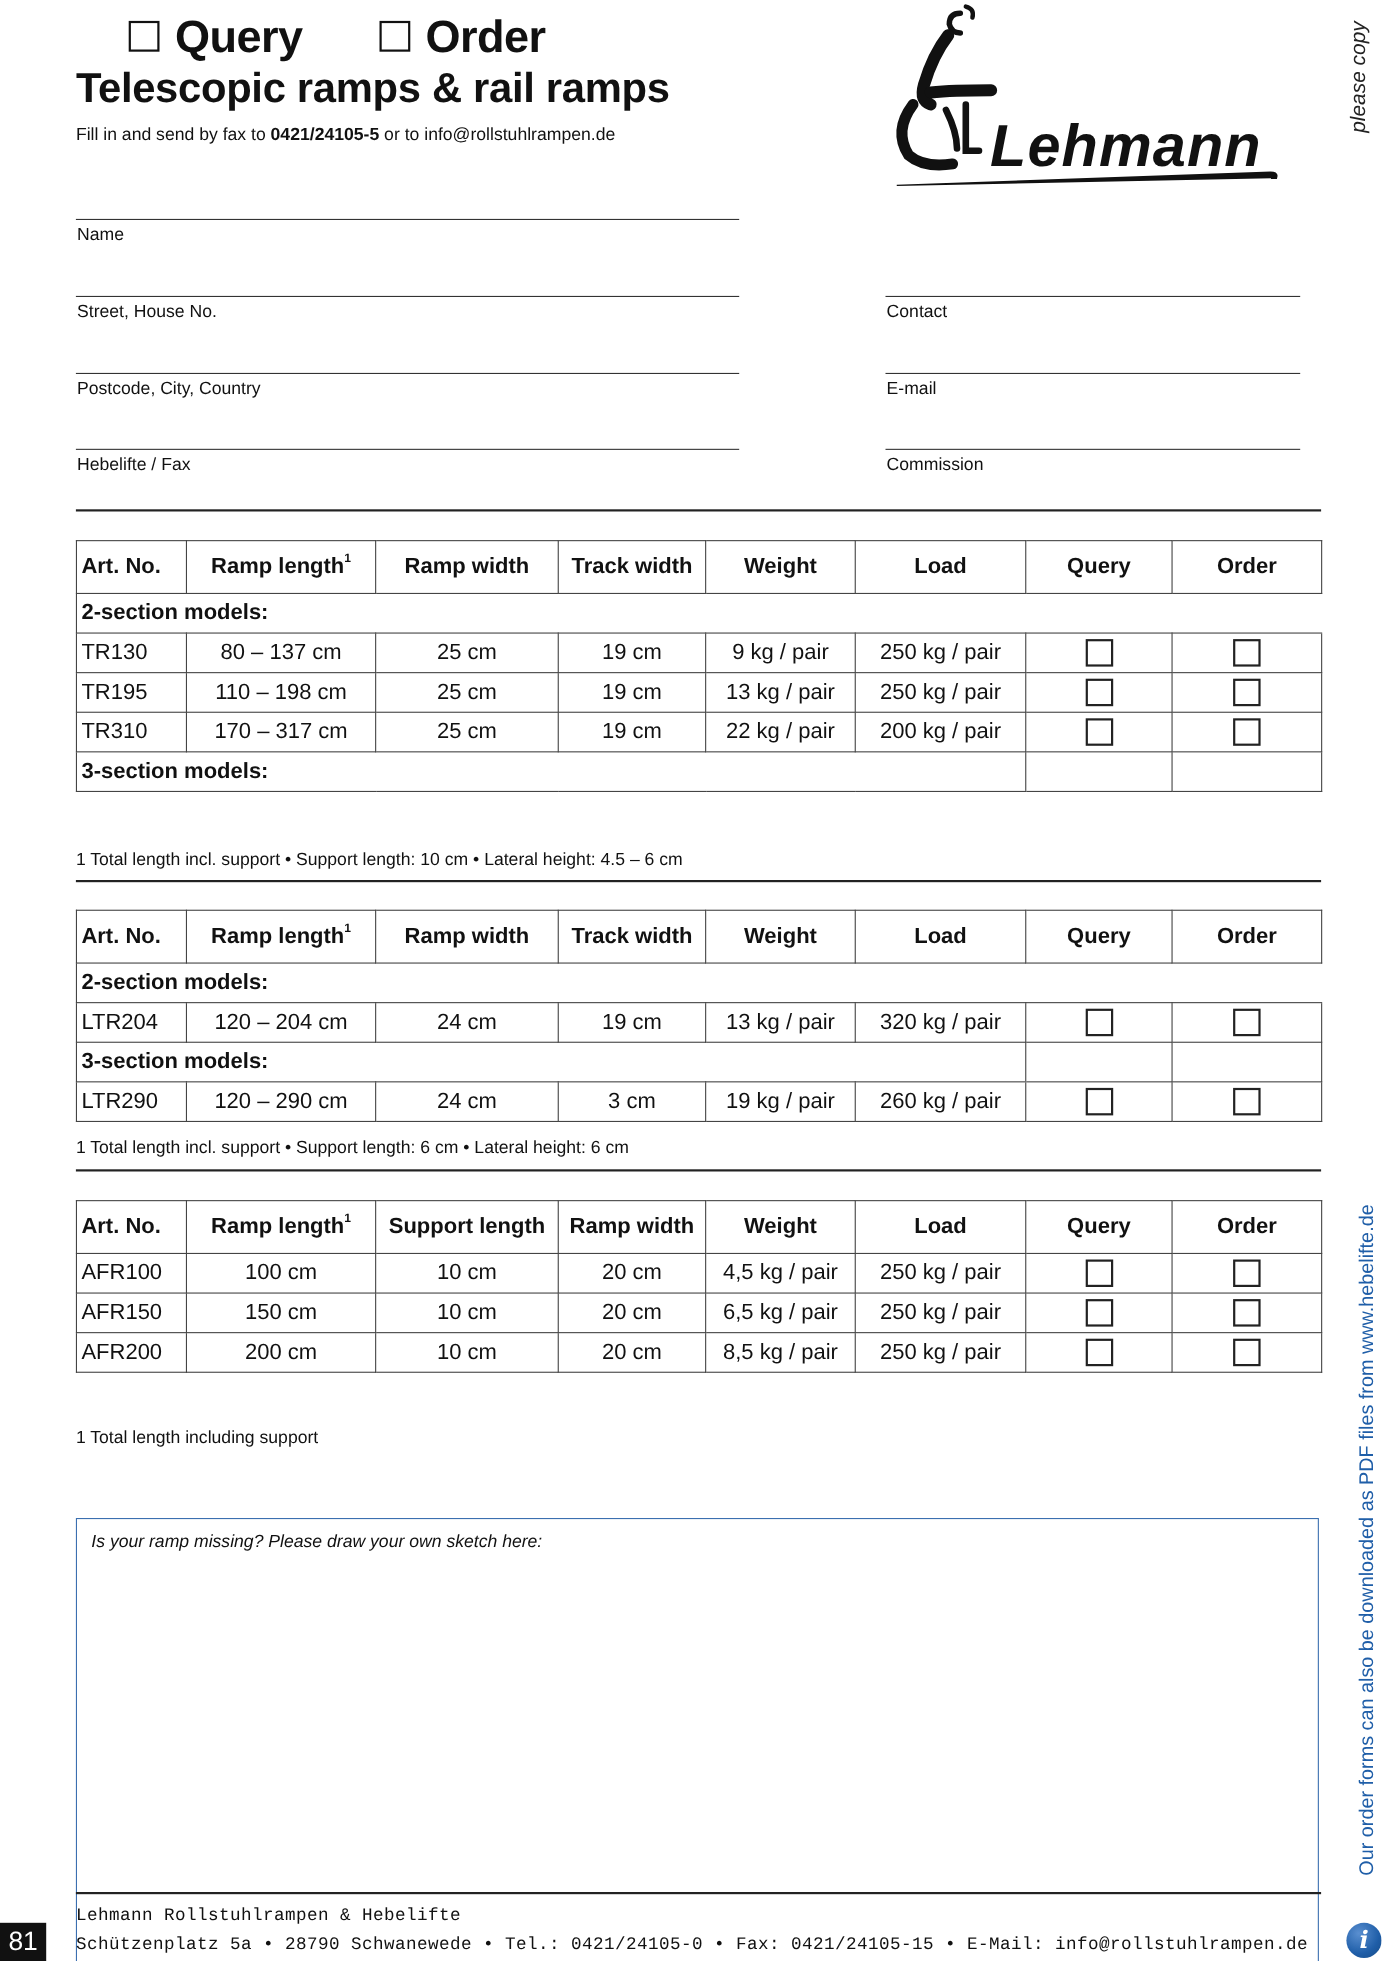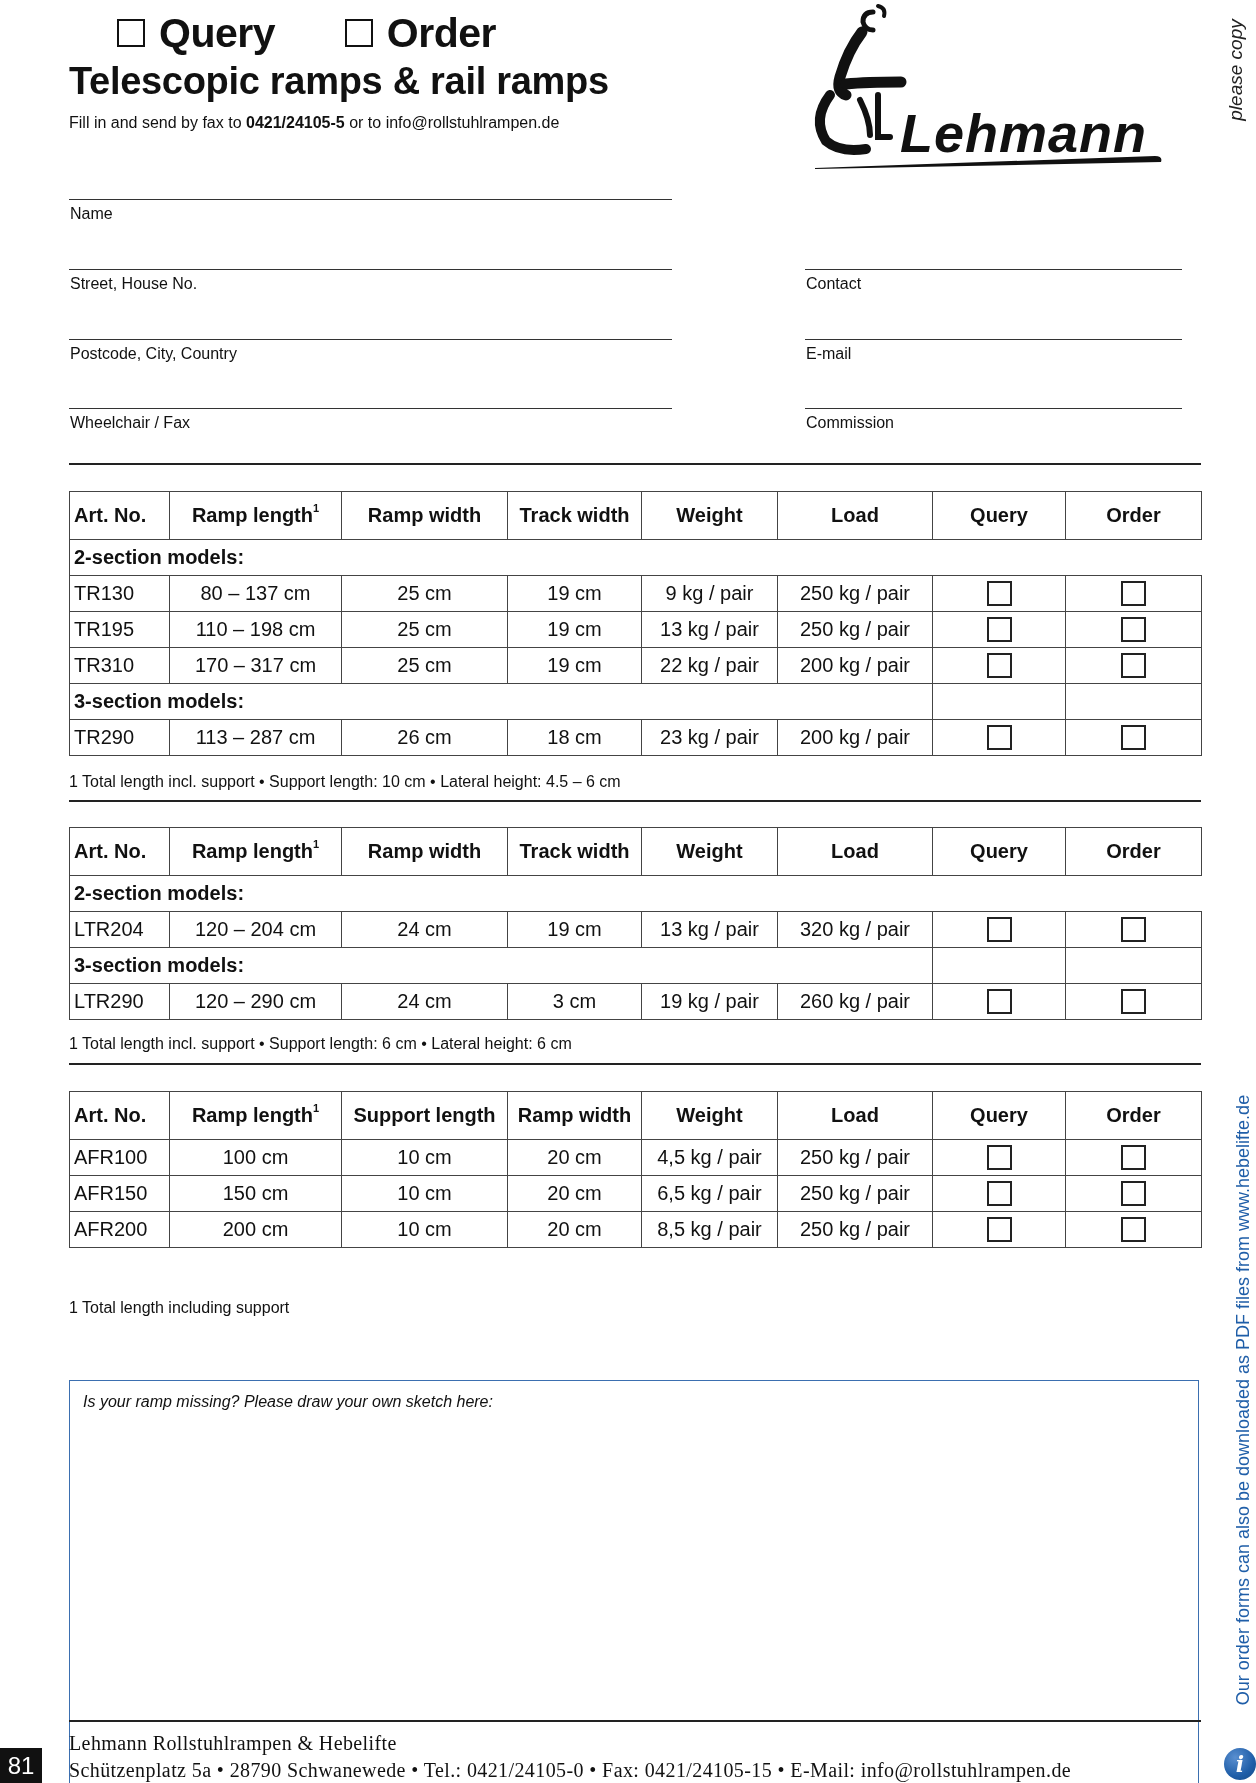--- a/index.html
+++ b/index.html
@@ -17,21 +17,21 @@
   table.grid { position:absolute; left:69px; width:1132px; border-collapse:collapse; table-layout:fixed; }
   table.grid td, table.grid th { border:1.5px solid #444; height:35px; padding:0 4px; font-size:20px; text-align:center; white-space:nowrap; overflow:hidden; }
   table.grid th { height:47px; font-weight:bold; font-size:20px; }
   table.grid th.left, table.grid td.left { text-align:left; }
   table.grid td.section { text-align:left; font-weight:bold; border-right:none; }
   sup { font-size:11px; position:relative; top:-2px; }
   .cb { display:inline-block; width:25px; height:25px; border:2px solid #222; vertical-align:middle; box-sizing:border-box; background:#fff; }
   .foot { position:absolute; left:69px; font-size:16px; }
   .sketch { position:absolute; left:69px; top:1380px; width:1130px; height:462px; border:1.5px solid #3b6fb0; box-sizing:border-box; }
   .sketch span { position:absolute; left:13px; top:12px; font-style:italic; font-size:16px; }
-  .footer-text { position:absolute; left:69px; font-family:Liberation Serif, serif; font-size:20px; letter-spacing:0.4px; color:#111; }
+  .footer-text { position:absolute; left:69px; font-family:Liberation Mono, monospace; font-size:16px; letter-spacing:0.4px; color:#111; }
   .pagenum { position:absolute; left:0; top:1748px; width:42px; height:35px; background:#111; color:#fff; font-size:24px; display:flex; align-items:center; justify-content:center; }
   .vert-copy { position:absolute; left:1236px; top:70px; transform:translate(-50%,-50%) rotate(-90deg); font-size:19px; font-style:italic; white-space:nowrap; color:#222; }
   .vert-blue { position:absolute; left:1243px; top:1400px; transform:translate(-50%,-50%) rotate(-90deg); font-size:18px; white-space:nowrap; color:#1f5ea8; }
   .info-icon { position:absolute; left:1224px; top:1748px; width:32px; height:32px; border-radius:50%; background:radial-gradient(circle at 35% 30%, #5a8fd0, #1f5ea8 60%, #164a85); color:#fff; font-family:"DejaVu Serif",serif; font-style:italic; font-weight:bold; font-size:22px; display:flex; align-items:center; justify-content:center; }
   .logo { position:absolute; left:800px; top:0; width:370px; height:210px; }
   .logo-word { position:absolute; left:100px; top:102px; font-size:54px; font-weight:bold; font-style:italic; letter-spacing:1px; }
   .logo-tag { position:absolute; left:12px; top:172px; font-size:23px; font-style:italic; letter-spacing:3.5px; font-family:"DejaVu Sans",sans-serif; }
 </style>
 </head>
 <body>
@@ -65,21 +65,21 @@
 <div class="vert-copy">please copy</div>
 <div class="vert-blue">Our order forms can also be downloaded as PDF files from www.hebelifte.de</div>
 
 <div class="rule" style="left:69px; top:199px; width:603px;"></div>
 <div class="flabel" style="left:70px; top:205px;">Name</div>
 <div class="rule" style="left:69px; top:269px; width:603px;"></div>
 <div class="flabel" style="left:70px; top:275px;">Street, House No.</div>
 <div class="rule" style="left:69px; top:339px; width:603px;"></div>
 <div class="flabel" style="left:70px; top:345px;">Postcode, City, Country</div>
 <div class="rule" style="left:69px; top:408px; width:603px;"></div>
-<div class="flabel" style="left:70px; top:414px;">Wheelchair / Fax</div>
+<div class="flabel" style="left:70px; top:414px;">Hebelifte / Fax</div>
 
 <div class="rule" style="left:805px; top:269px; width:377px;"></div>
 <div class="flabel" style="left:806px; top:275px;">Contact</div>
 <div class="rule" style="left:805px; top:339px; width:377px;"></div>
 <div class="flabel" style="left:806px; top:345px;">E-mail</div>
 <div class="rule" style="left:805px; top:408px; width:377px;"></div>
 <div class="flabel" style="left:806px; top:414px;">Commission</div>
 
 <div class="rule thick" style="left:69px; top:463px; width:1132px;"></div>
 
@@ -136,30 +136,20 @@
     <td>22 kg / pair</td>
     <td>200 kg / pair</td>
     <td><span class="cb"></span></td>
     <td><span class="cb"></span></td>
   </tr>
   <tr>
     <td colspan="6" class="section">3-section models:</td>
     <td></td>
         <td></td>
   </tr>
-  <tr>
-    <td class="left">TR290</td>
-    <td>113 – 287 cm</td>
-    <td>26 cm</td>
-    <td>18 cm</td>
-    <td>23 kg / pair</td>
-    <td>200 kg / pair</td>
-    <td><span class="cb"></span></td>
-    <td><span class="cb"></span></td>
-  </tr>
 </tbody>
   </table>
 <div class="foot" style="top:773px;">1 Total length incl. support • Support length: 10 cm • Lateral height: 4.5 – 6 cm</div>
 <div class="rule thick" style="left:69px; top:800px; width:1132px;"></div>
 
 <table class="grid" style="top:827px;">
   <colgroup>
       <col style="width:100px">
       <col style="width:172px">
       <col style="width:166px">

